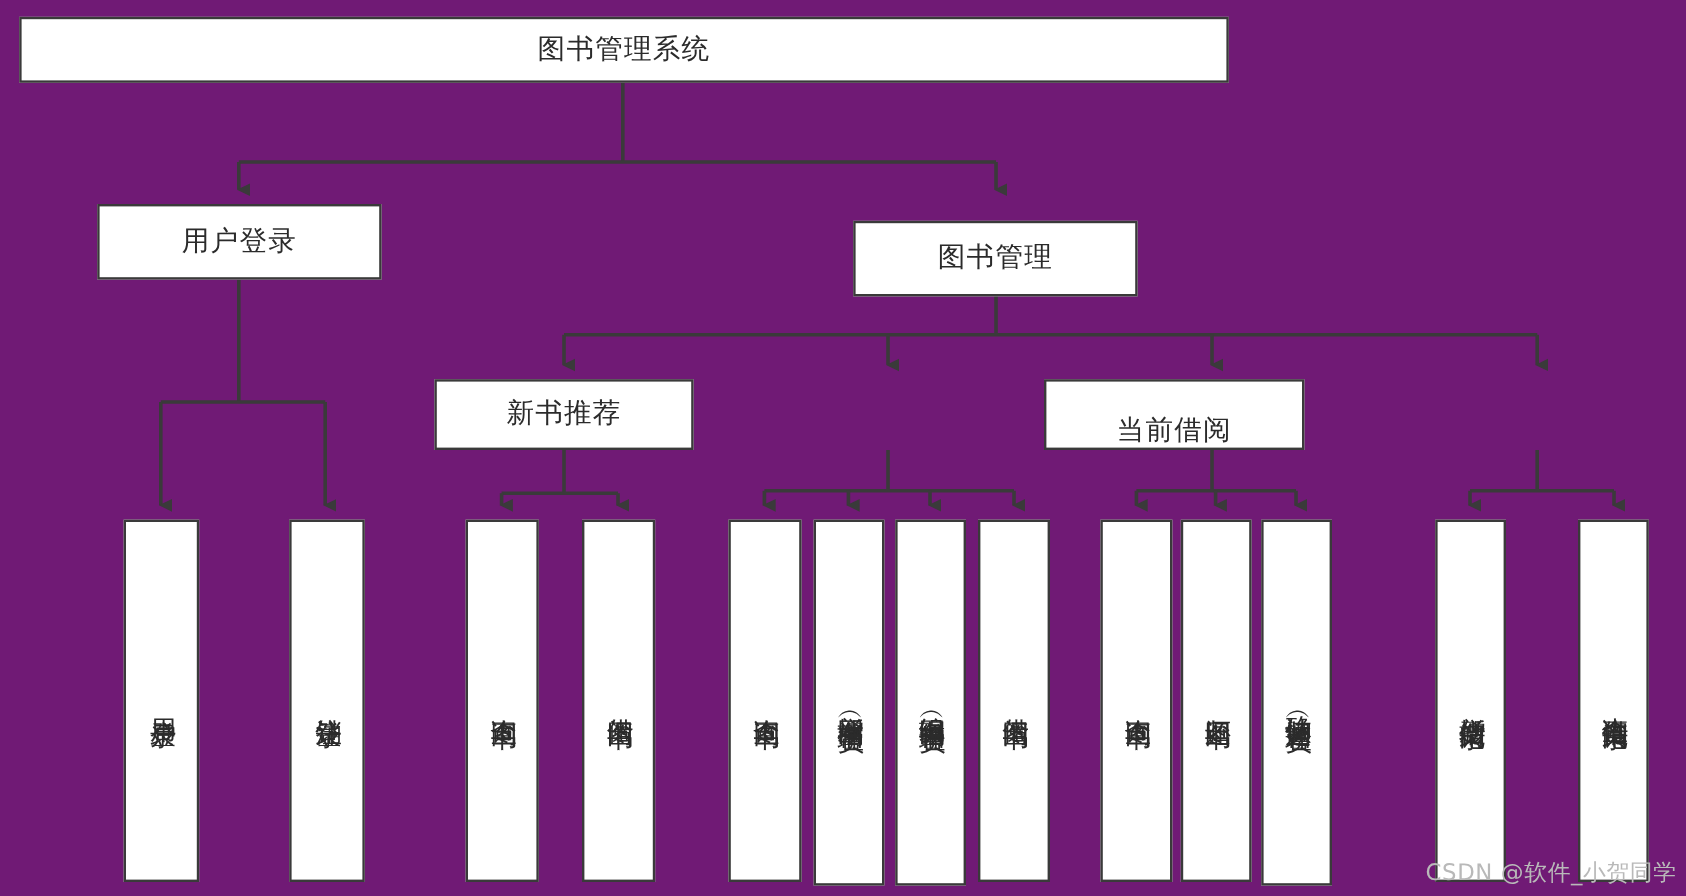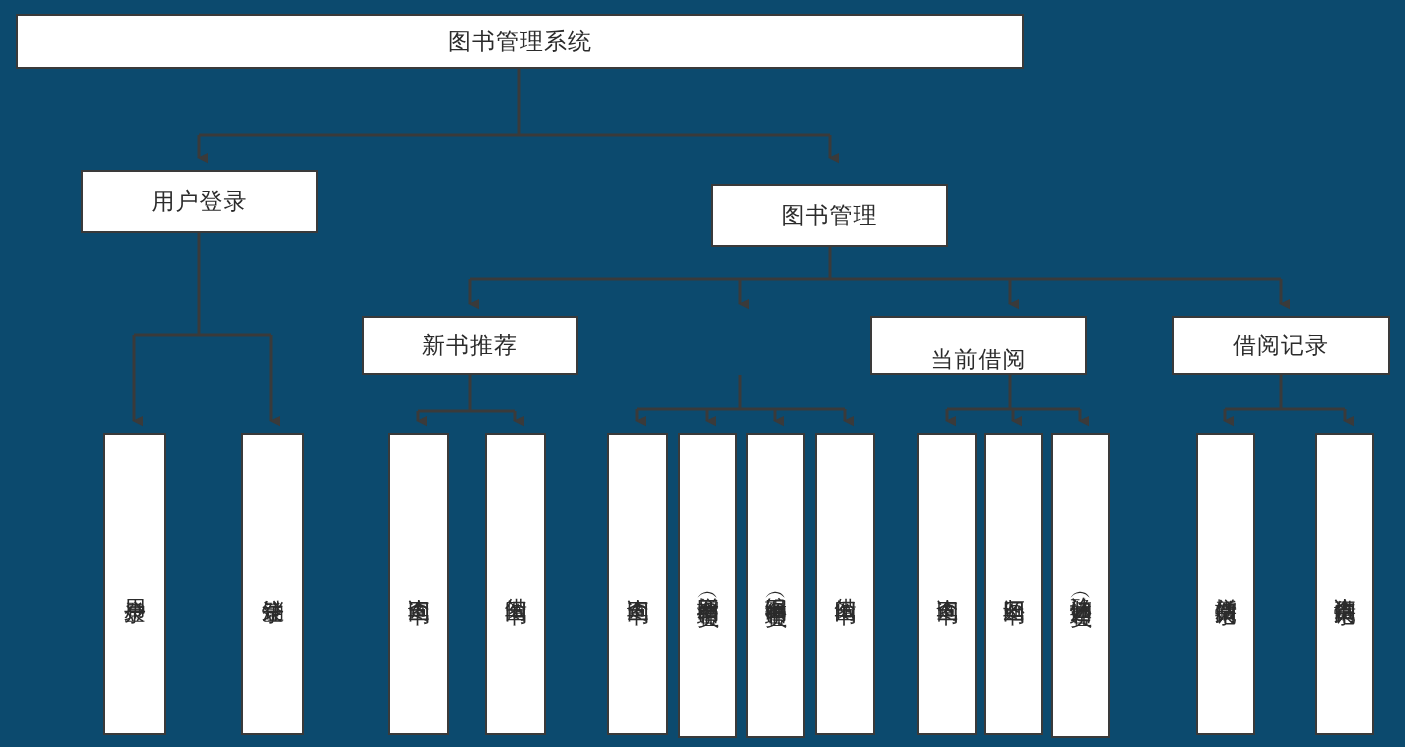--- a/index.html
+++ b/index.html
@@ -4,21 +4,21 @@
 <style>
   html, body {
     margin: 0;
     padding: 0;
     background: #ffffff;
   }
   #stage {
     position: relative;
     width: 1405px;
     height: 747px;
-    background: #0c4a6e;
+    background: #701a75;
     font-family: "DejaVu Sans", "Liberation Sans", sans-serif;
     overflow: hidden;
   }
   #wires {
     position: absolute;
     left: 0;
     top: 0;
     width: 1405px;
     height: 747px;
     pointer-events: none;
@@ -124,23 +124,20 @@
   <div class="node h" style="left:711px; top:170px; width:237px; height:63px;margin-top:14px;">
     <span>图书管理</span>
   </div>
 
   <div class="node h" style="left:362px; top:316px; width:216px; height:59px;">
     <span>新书推荐</span>
   </div>
   <div class="node h" style="left:870px; top:316px; width:217px; height:59px;align-items:flex-end;">
     <span>当前借阅</span>
   </div>
-  <div class="node h" style="left:1172px; top:316px; width:218px; height:59px;">
-    <span>借阅记录</span>
-  </div>
 
   <div class="node v" style="left:103px; top:433px; width:63px; height:302px;">
     <span class="vtext">用户登录</span>
   </div>
   <div class="node v" style="left:241px; top:433px; width:63px; height:302px;">
     <span class="vtext">注销登录</span>
   </div>
 
   <div class="node v" style="left:388px; top:433px; width:61px; height:302px;">
     <span class="vtext">查询图书</span>
@@ -172,14 +169,15 @@
     <span class="vtext">确认归还（管理员）</span>
   </div>
 
   <div class="node v" style="left:1196px; top:433px; width:59px; height:302px;">
     <span class="vtext">新增借阅记录</span>
   </div>
   <div class="node v" style="left:1315px; top:433px; width:59px; height:302px;">
     <span class="vtext">查询借阅记录</span>
   </div>
 
+  <div class="watermark">CSDN @软件_小贺同学</div>
 
 </div>
 
 </body></html>

